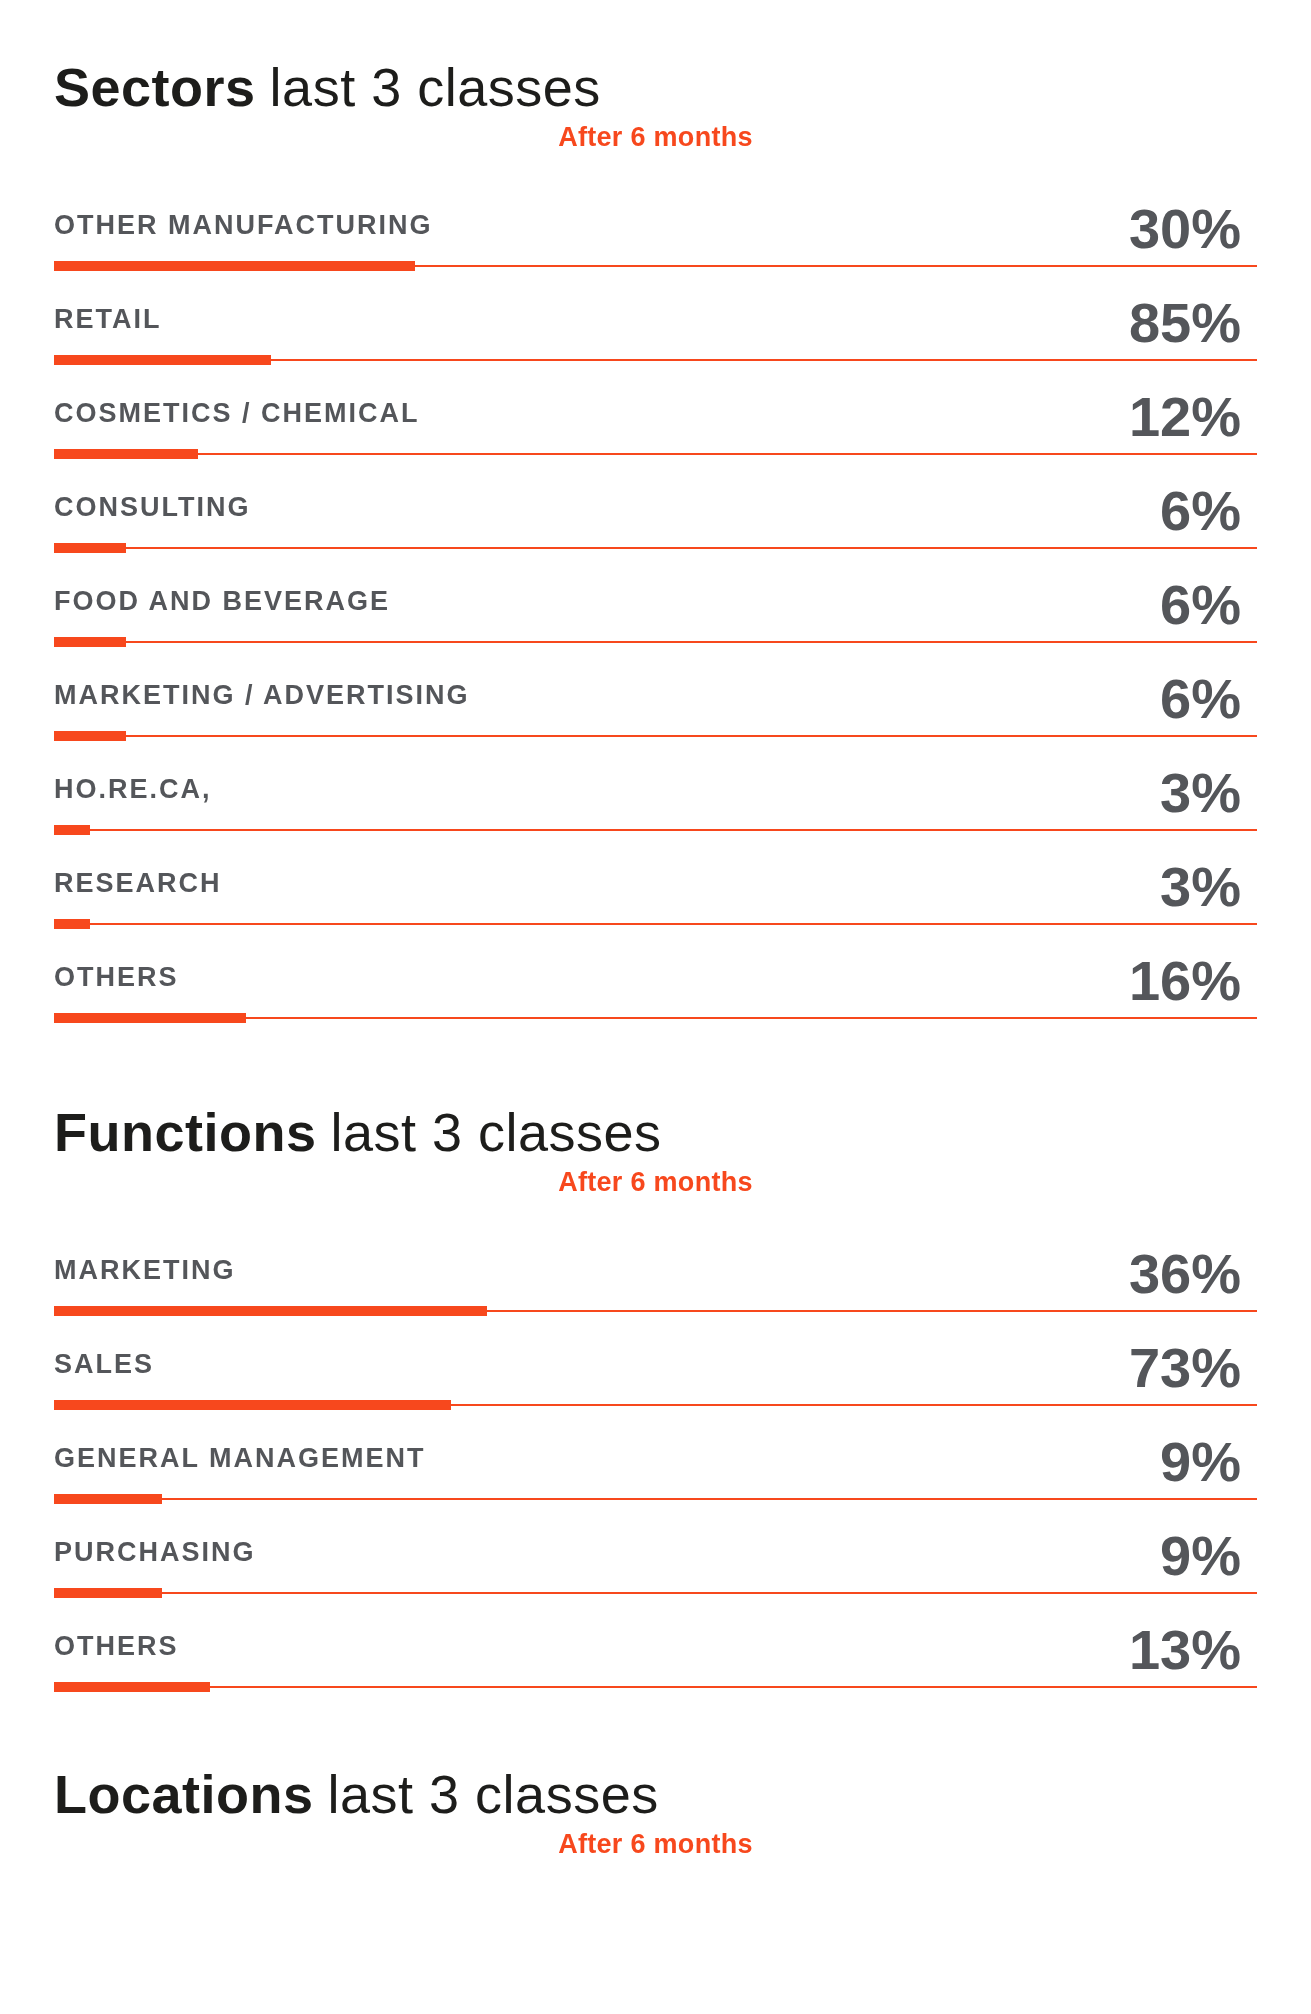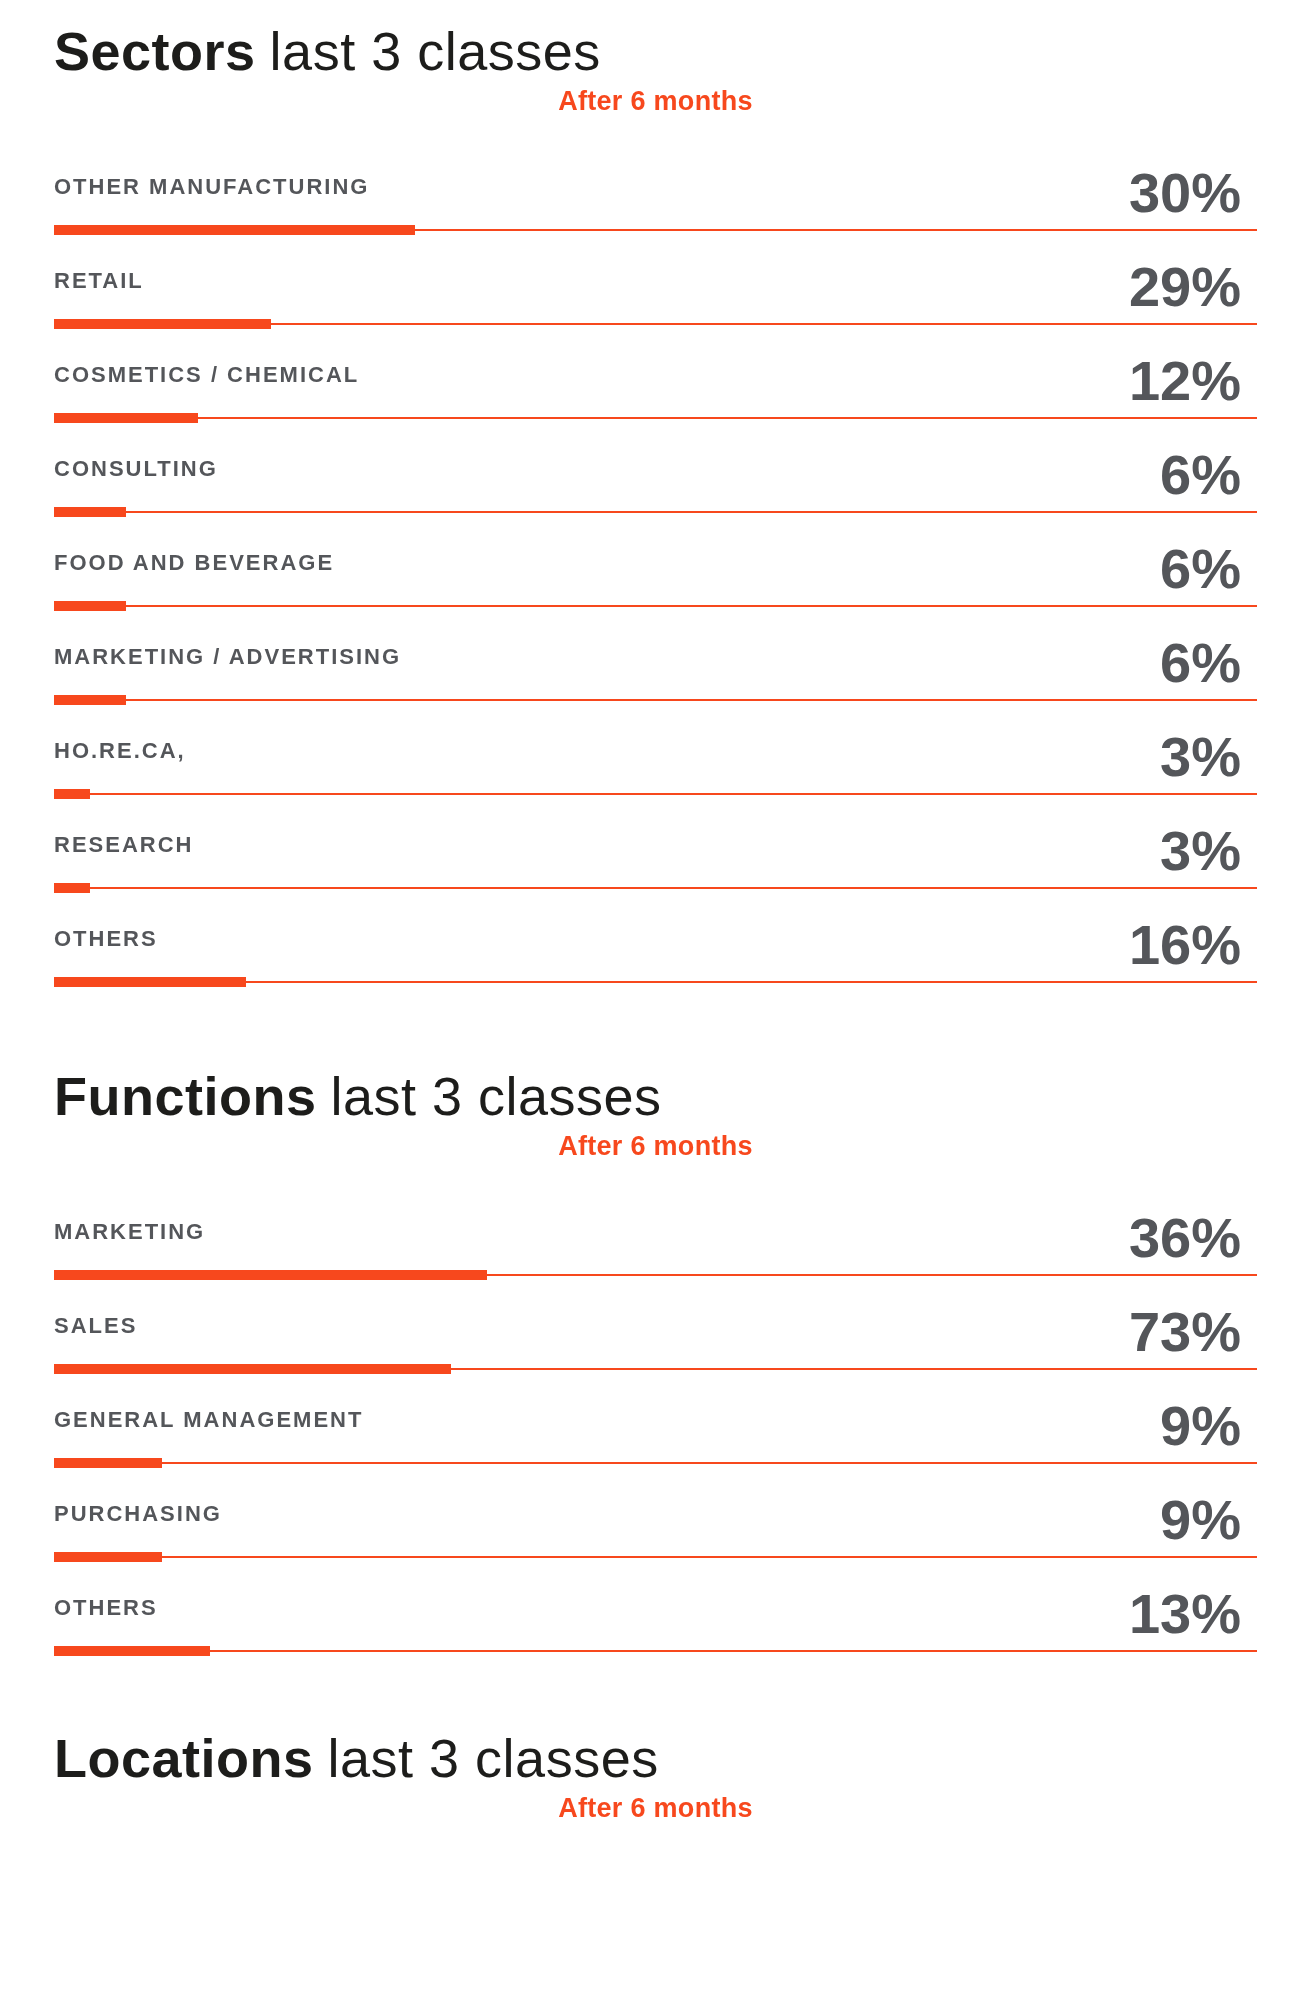--- a/index.html
+++ b/index.html
@@ -8,21 +8,21 @@
     --ink:#1D1D1B;
   }
   *{margin:0;padding:0;box-sizing:border-box;}
   html,body{background:#ffffff;}
   body{
     font-family:"Liberation Sans","DejaVu Sans",sans-serif;
     width:1311px;height:2014px;overflow:hidden;
   }
   .page{
     width:1311px;height:2014px;
-    padding:24px 54px 15px 54px;
+    padding:60px 54px 15px 54px;
     background:#ffffff;
   }
   .section{display:block;}
   .section-title{
     font-size:54px;line-height:1;letter-spacing:0.5px;
     color:var(--ink);font-weight:400;white-space:nowrap;
   }
   .section-title .t-bold{font-weight:700;}
   .section-title .t-light{font-weight:300;margin-left:14px;}
   .section-subtitle{
@@ -30,21 +30,21 @@
     font-size:27px;line-height:1;
     color:var(--accent);font-weight:700;letter-spacing:0.3px;text-align:center;
   }
   .rows{margin-top:63px;}
   .row{
     position:relative;
     height:94px;
   }
   .row-label{
     position:absolute;left:0;top:-2px;
-    font-size:22px;line-height:1;font-weight:700;
+    font-size:27px;line-height:1;font-weight:700;
     letter-spacing:2px;color:var(--gray);
     white-space:nowrap;
   }
   .row-pct{
     position:absolute;right:16px;top:-13px;
     font-size:56px;line-height:1;font-weight:700;
     color:var(--gray);white-space:nowrap;
   }
   .row-line{
     position:absolute;left:0;right:0;top:51px;height:2px;
@@ -69,21 +69,21 @@
     </div>
     <div class="rows">
       <div class="row">
         <span class="row-label">OTHER MANUFACTURING</span>
         <span class="row-pct">30%</span>
         <div class="row-line"></div>
         <div class="row-fill" style="width: 30%;"></div>
       </div>
       <div class="row">
         <span class="row-label">RETAIL</span>
-        <span class="row-pct">29%</span>
+        <span class="row-pct">85%</span>
         <div class="row-line"></div>
         <div class="row-fill" style="width: 18%;"></div>
       </div>
       <div class="row">
         <span class="row-label">COSMETICS / CHEMICAL</span>
         <span class="row-pct">12%</span>
         <div class="row-line"></div>
         <div class="row-fill" style="width: 12%;"></div>
       </div>
       <div class="row">

